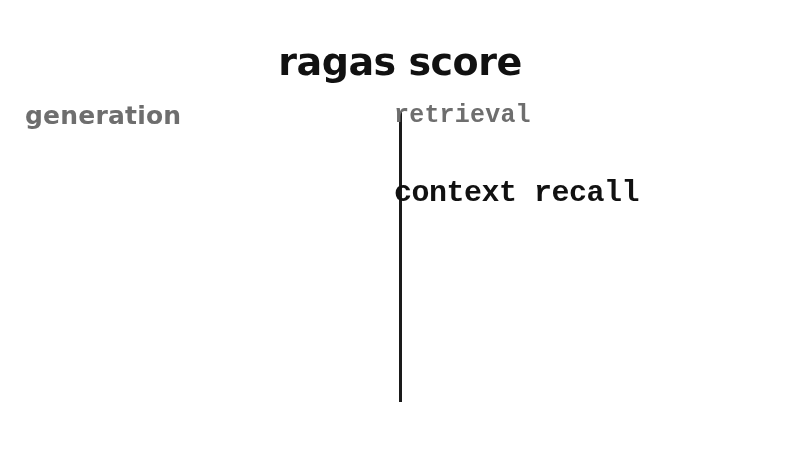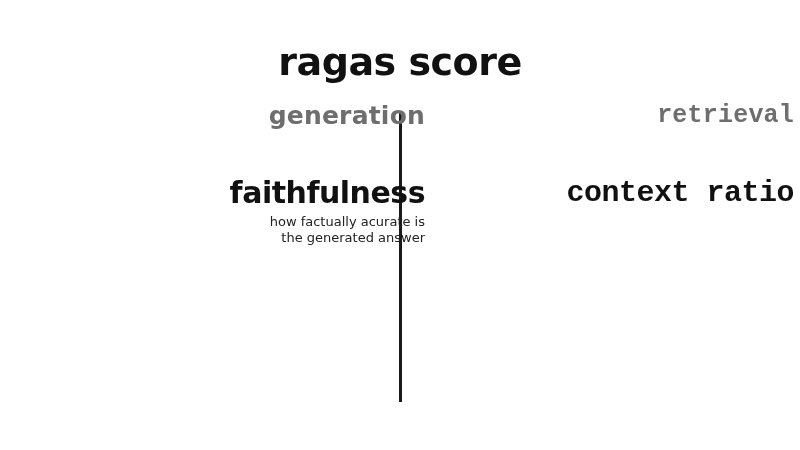--- a/index.html
+++ b/index.html
@@ -33,21 +33,21 @@
     left: 399px;
     top: 112px;
     width: 3px;
     height: 290px;
     background: var(--divider, #1a1a1a);
   }
   .column {
     position: absolute;
     top: 100px;
     width: 400px;
-    text-align: right;
+    text-align: left;
   }
   .column.left  { left: 25px; }
   .column.right { left: 394px; font-family: Liberation Mono, monospace; }
   .col-header {
     font-size: 25px;
     font-weight: 600;
     line-height: 32px;
     color: var(--muted, #6e6e6e);
     letter-spacing: 0.2px;
   }
@@ -73,30 +73,25 @@
 
 <div class="canvas">
 
   <div class="title">ragas score</div>
 
   <div class="divider"></div>
 
   <div class="column left">
     <div class="col-header">generation</div>
 
-    <div class="metric">
-      <div class="metric-name">faithfulness</div>
-      <div class="metric-desc">how factually acurate is
-the generated answer</div>
-    </div>
 
   </div>
 
   <div class="column right">
     <div class="col-header">retrieval</div>
 
 
     <div class="metric">
-      <div class="metric-name">context ratio</div>
+      <div class="metric-name">context recall</div>
     </div>
   </div>
 
 </div>
 
 </body></html>

